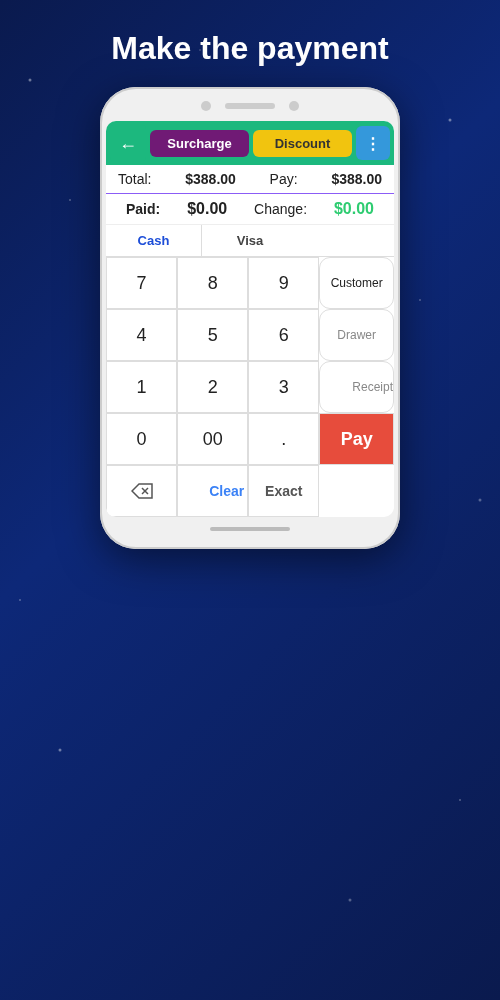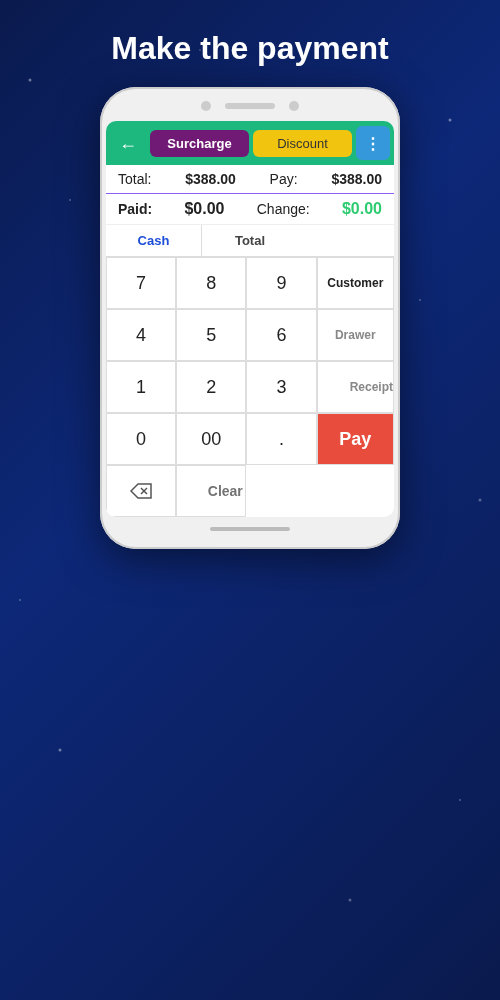--- a/index.html
+++ b/index.html
@@ -94,21 +94,21 @@
       padding: 6px 12px;
       border-radius: 6px;
       border: none;
       cursor: pointer;
       flex: 1;
     }
 
     .discount-btn {
       background: #f1c40f;
       color: #333;
-      font-weight: normal;
+      font-weight: bold;
       font-size: 13px;
       padding: 6px 12px;
       border-radius: 6px;
       border: none;
       cursor: pointer;
       flex: 1;
     }
 
     .more-btn {
       background: #3498db;
@@ -130,21 +130,21 @@
       justify-content: space-between;
       padding: 6px 12px;
       font-size: 14px;
       color: #222;
       border-bottom: 1px solid #8b5cf6;
     }
 
     .paid-row {
       display: flex;
       justify-content: space-between;
-      padding: 6px 12px;
+      padding: 6px 20px;
       font-size: 14px;
       color: #222;
       border-bottom: 1px solid #eee;
       align-items: center;
     }
 
     .paid-row .change-val {
       color: #2ecc71;
       font-weight: bold;
       font-size: 16px;
@@ -185,22 +185,23 @@
       font-size: 18px;
       font-weight: 500;
       color: #222;
       cursor: pointer;
       background: white;
       user-select: none;
     }
 
     .numpad-key.side-btn {
       font-size: 13px;
-      font-weight: 700;
+      font-weight: 400;
       color: #888;
+      border-radius: 11px;
     }
 
     .numpad-key.side-btn.active-side {
       color: #222;
     }
 
     .numpad-key.pay-btn {
       background: #e74c3c;
       color: white;
       font-size: 18px;
@@ -209,21 +210,21 @@
     }
 
     .numpad-key.backspace-btn {
       font-size: 14px;
       color: #555;
     }
 
     .numpad-key.clear-btn {
       font-size: 14px;
       font-weight: 600;
-      color: #737373;
+      color: #3b82f6;
       padding-left: 28px;
     }
 
     .numpad-key.exact-btn {
       font-size: 14px;
       font-weight: 600;
       color: #555;
     }
 
     .phone-bottom-bar {
@@ -292,21 +293,21 @@
 
     <div class="paid-row">
       <span style="font-weight:600;">Paid:</span>
       <span style="font-weight:700;font-size:16px;">$0.00</span>
       <span>Change:</span>
       <span class="change-val">$0.00</span>
     </div>
 
     <div class="payment-methods">
       <div class="payment-method active">Cash</div>
-      <div class="payment-method inactive">Total</div>
+      <div class="payment-method inactive">Visa</div>
     </div>
 
     <div class="numpad">
 
       <div class="numpad-key">7</div>
       <div class="numpad-key">8</div>
       <div class="numpad-key">9</div>
       <div class="numpad-key side-btn active-side" style="font-size:12px; line-height:1.2; text-align:center; padding:4px;">Customer</div>
 
       <div class="numpad-key">4</div>
@@ -325,20 +326,21 @@
       <div class="numpad-key pay-btn" style="grid-row: span 2; background:#e74c3c; color:white; font-size:18px; font-weight:bold;">Pay</div>
 
       <div class="numpad-key backspace-btn">
         <svg width="22" height="16" viewBox="0 0 22 16" fill="none" xmlns="http://www.w3.org/2000/svg">
           <path d="M8 1L1 8L8 15H21V1H8Z" stroke="#555" stroke-width="1.5" fill="none"></path>
           <line x1="11" y1="5" x2="17" y2="11" stroke="#555" stroke-width="1.5"></line>
           <line x1="17" y1="5" x2="11" y2="11" stroke="#555" stroke-width="1.5"></line>
         </svg>
       </div>
       <div class="numpad-key clear-btn">Clear</div>
+      <div class="numpad-key exact-btn">Exact</div>
 
     </div>
 
   </div>
 
   <div class="phone-bottom-bar">
     <div class="phone-home-indicator"></div>
   </div>
 
 </div>

